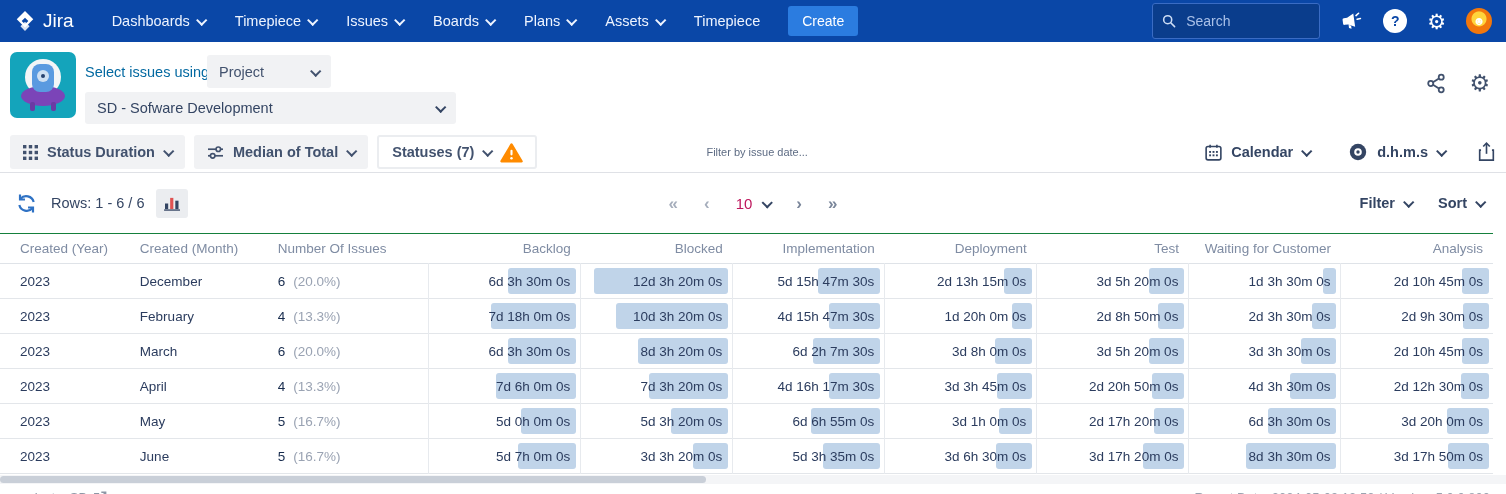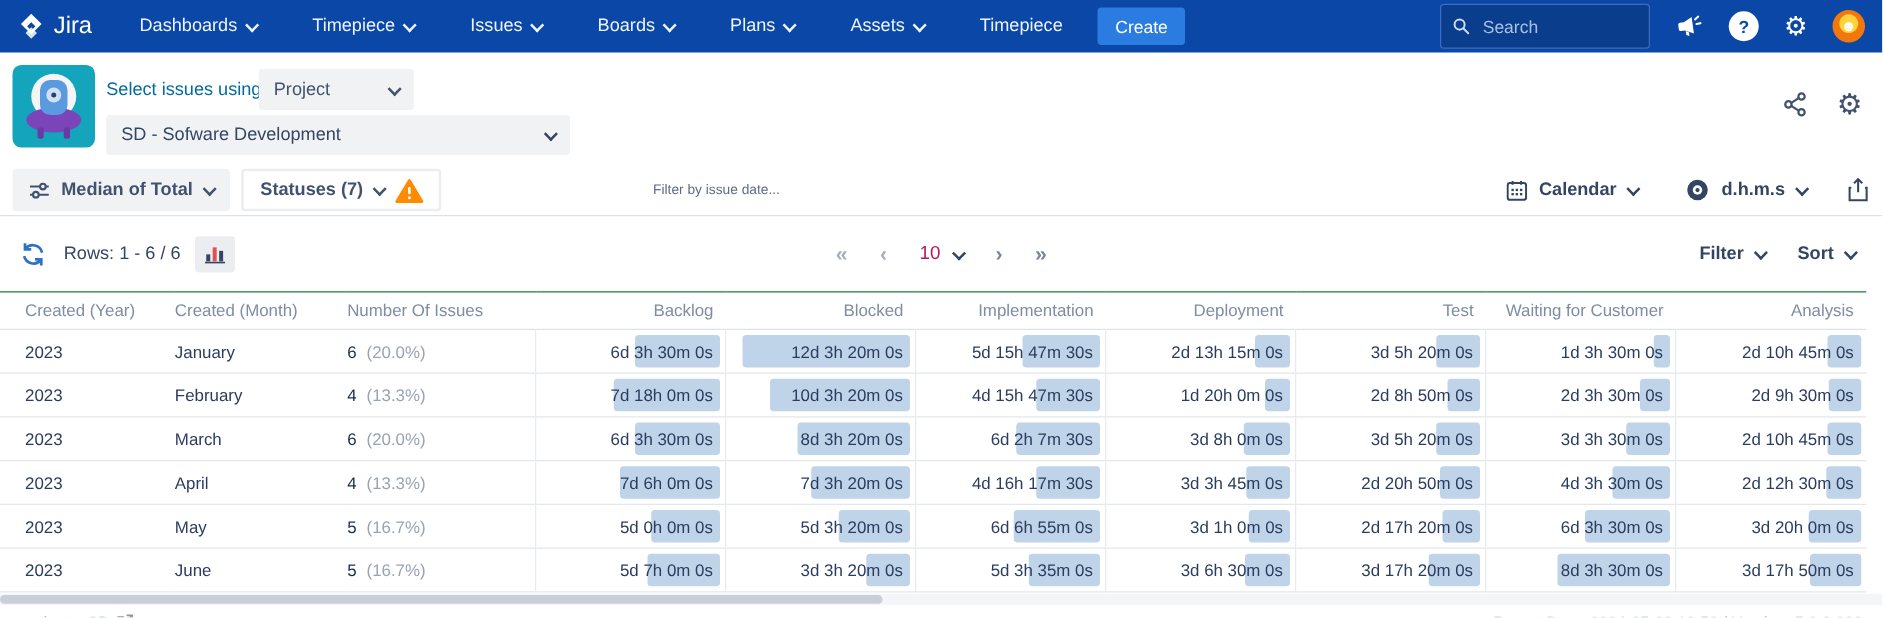--- a/index.html
+++ b/index.html
@@ -2,21 +2,21 @@
 <html><head>
 <meta charset="utf-8">
 <style>
   html,body{margin:0;padding:0;background:#fff;}
   .app{width:1506px;height:494px;position:relative;overflow:hidden;background:#fff;
        font-family:"Liberation Sans","DejaVu Sans",sans-serif;color:#172B4D;font-size:14px;}
 
   
   .navbar{height:42px;background:#0a47a7;display:flex;align-items:center;padding:0 14px;box-sizing:border-box;}
   .logo{display:flex;align-items:center;gap:7px;color:#fff;font-size:19px;font-weight:500;margin-right:38px;}
-  .nav-menus{display:flex;align-items:flex-start;gap:45px;}
+  .nav-menus{display:flex;align-items:flex-start;gap:30px;}
   .nav-item{display:flex;align-items:center;gap:7px;color:#eef4ff;font-size:14.5px;cursor:pointer;white-space:nowrap;}
   .chev{width:6px;height:6px;border-right:2px solid currentColor;border-bottom:2px solid currentColor;
         transform:rotate(45deg) translateY(-1px);display:inline-block;}
   .create-btn{margin-left:28px;background:#2b7ce0;color:#fff;border:none;border-radius:3px;
               padding:7px 14px;font-size:14px;font-weight:500;cursor:pointer;font-family:inherit;}
   .nav-right{margin-left:auto;display:flex;align-items:center;gap:20px;}
   .search-box{display:flex;align-items:center;gap:8px;background:#0a3d8c;border:1px solid #3a6cc4;
               border-radius:3px;width:168px;height:27px;padding:17px 9px;box-sizing:border-box;}
   .search-box input{background:transparent;border:none;outline:none;color:#fff;width:120px;font-size:14px;font-family:inherit;}
   .search-box input::placeholder{color:#a9c0e8;}
@@ -186,20 +186,37 @@
         <circle cx="4.5" cy="10" r="2.4" fill="none" stroke="#42526E" stroke-width="1.7"></circle>
         <circle cx="14.5" cy="16" r="2.4" fill="none" stroke="#42526E" stroke-width="1.7"></circle>
         <line x1="6.7" y1="8.9" x2="12.3" y2="5.2" stroke="#42526E" stroke-width="1.7"></line>
         <line x1="6.7" y1="11.1" x2="12.3" y2="14.8" stroke="#42526E" stroke-width="1.7"></line>
       </svg>
       <span style="font-size:23px;line-height:1">⚙</span>
     </div>
   </div>
 
   <div class="toolbar">
+    <button class="tb-btn">
+      <svg width="15" height="15" viewBox="0 0 15 15">
+        <g fill="#42526E">
+          <rect x="0" y="0" width="3.4" height="3.4"></rect>
+            <rect x="5.8" y="0" width="3.4" height="3.4"></rect>
+            <rect x="11.6" y="0" width="3.4" height="3.4"></rect>
+          <rect x="0" y="5.8" width="3.4" height="3.4"></rect>
+            <rect x="5.8" y="5.8" width="3.4" height="3.4"></rect>
+            <rect x="11.6" y="5.8" width="3.4" height="3.4"></rect>
+          <rect x="0" y="11.6" width="3.4" height="3.4"></rect>
+            <rect x="5.8" y="11.6" width="3.4" height="3.4"></rect>
+            <rect x="11.6" y="11.6" width="3.4" height="3.4"></rect>
+        </g>
+      </svg>
+      <span>Status Duration</span>
+      <span class="chev"></span>
+    </button>
     <button class="tb-btn">
       <svg width="17" height="15" viewBox="0 0 18 16">
         <line x1="1" y1="4.5" x2="17" y2="4.5" stroke="#42526E" stroke-width="1.8"></line>
         <circle cx="12" cy="4.5" r="2.4" fill="#f1f2f4" stroke="#42526E" stroke-width="1.8"></circle>
         <line x1="1" y1="11.5" x2="17" y2="11.5" stroke="#42526E" stroke-width="1.8"></line>
         <circle cx="6" cy="11.5" r="2.4" fill="#f1f2f4" stroke="#42526E" stroke-width="1.8"></circle>
       </svg>
       <span>Median of Total</span>
       <span class="chev"></span>
     </button>
@@ -314,21 +331,21 @@
             <th class="r">Implementation</th>
             <th class="r">Deployment</th>
             <th class="r">Test</th>
             <th class="r">Waiting for Customer</th>
             <th class="r">Analysis</th>
           </tr>
         </thead>
       <tbody id="table-body">
           <tr>
             <td class="pad-l">2023</td>
-            <td>January</td>
+            <td>December</td>
             <td><span class="cnt">6</span><span class="pct">(20.0%)</span></td>
             <td class="duration"><div class="bar" style="width: 68px;"></div><span class="dur">6d 3h 30m 0s</span></td>
             <td class="duration"><div class="bar" style="width: 134px;"></div><span class="dur">12d 3h 20m 0s</span></td>
             <td class="duration"><div class="bar" style="width: 62px;"></div><span class="dur">5d 15h 47m 30s</span></td>
             <td class="duration"><div class="bar" style="width: 28px;"></div><span class="dur">2d 13h 15m 0s</span></td>
             <td class="duration"><div class="bar" style="width: 35px;"></div><span class="dur">3d 5h 20m 0s</span></td>
             <td class="duration"><div class="bar" style="width: 13px;"></div><span class="dur">1d 3h 30m 0s</span></td>
             <td class="duration"><div class="bar" style="width: 27px;"></div><span class="dur">2d 10h 45m 0s</span></td>
           </tr>
           <tr>

